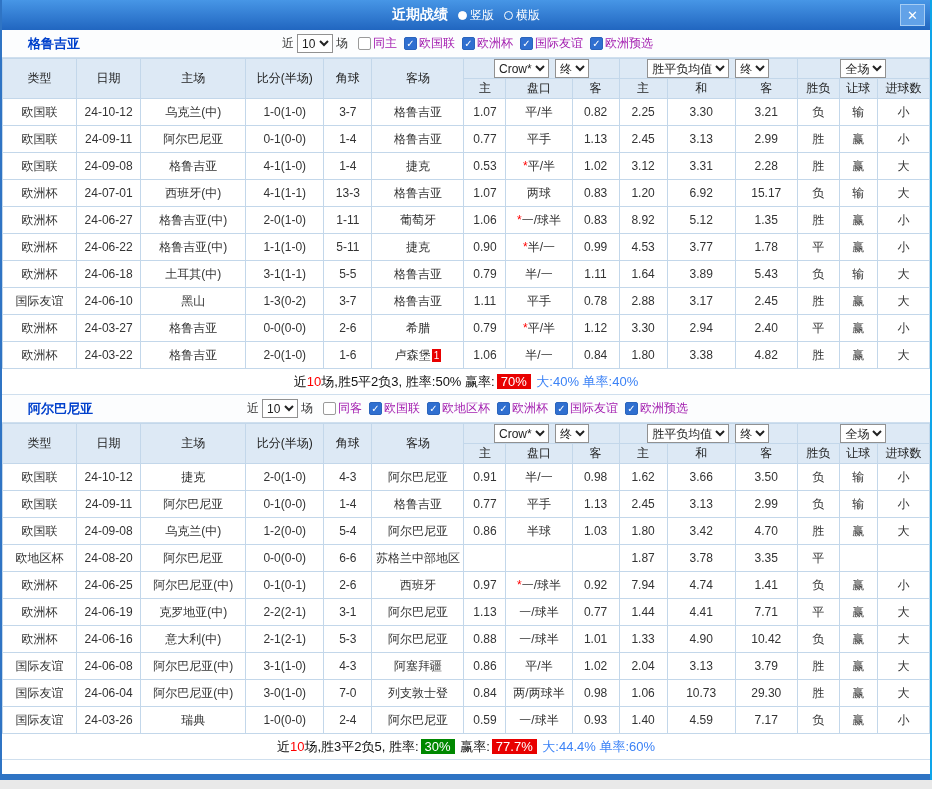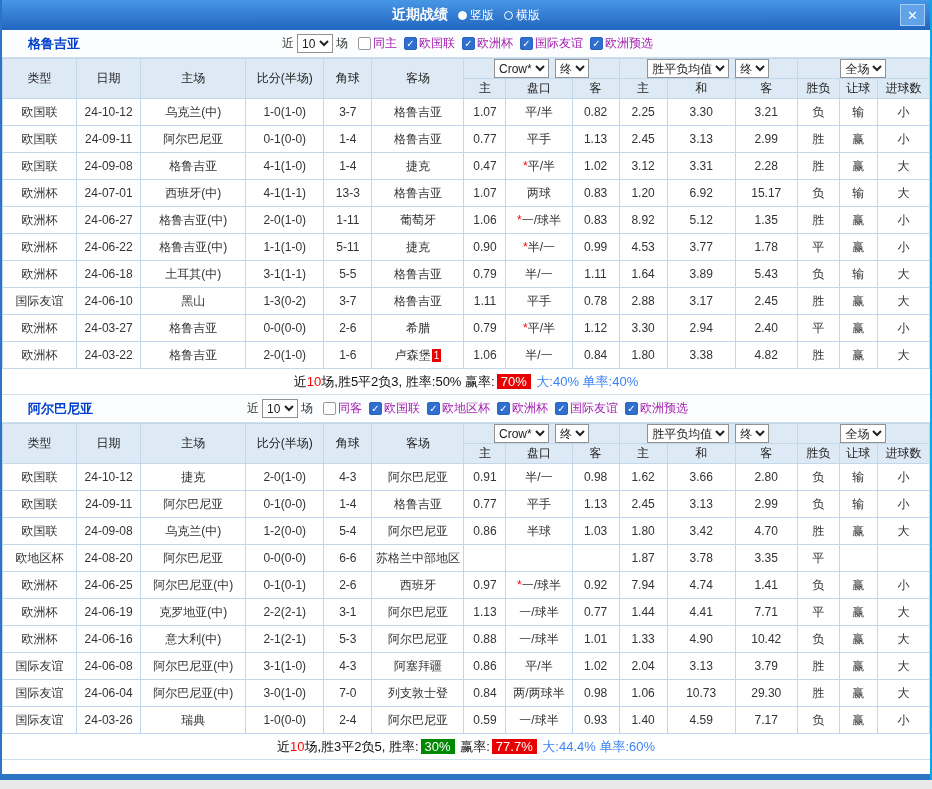--- a/index.html
+++ b/index.html
@@ -170,21 +170,21 @@
               <td class="t-red">赢</td>
               <td class="t-green">小</td>
             </tr>
             <tr>
               <td class="lg-orange">欧国联</td>
               <td>24-09-08</td>
               <td class="team-focus">格鲁吉亚</td>
               <td class="score">4-1(1-0)</td>
               <td>1-4</td>
               <td class="">捷克</td>
-              <td>0.47</td>
+              <td>0.53</td>
               <td><span class="ast">*</span>平/半</td>
               <td>1.02</td>
               <td>3.12</td>
               <td class="draw">3.31</td>
               <td>2.28</td>
               <td class="t-red">胜</td>
               <td class="t-red">赢</td>
               <td class="t-red">大</td>
             </tr>
             <tr>
@@ -386,21 +386,21 @@
               <td>24-10-12</td>
               <td class="">捷克</td>
               <td class="score">2-0(1-0)</td>
               <td>4-3</td>
               <td class="team-focus">阿尔巴尼亚</td>
               <td>0.91</td>
               <td>半/一</td>
               <td>0.98</td>
               <td>1.62</td>
               <td class="draw">3.66</td>
-              <td>2.80</td>
+              <td>3.50</td>
               <td class="t-green">负</td>
               <td class="t-green">输</td>
               <td class="t-green">小</td>
             </tr>
             <tr>
               <td class="lg-orange">欧国联</td>
               <td>24-09-11</td>
               <td class="team-focus">阿尔巴尼亚</td>
               <td class="score">0-1(0-0)</td>
               <td>1-4</td>

